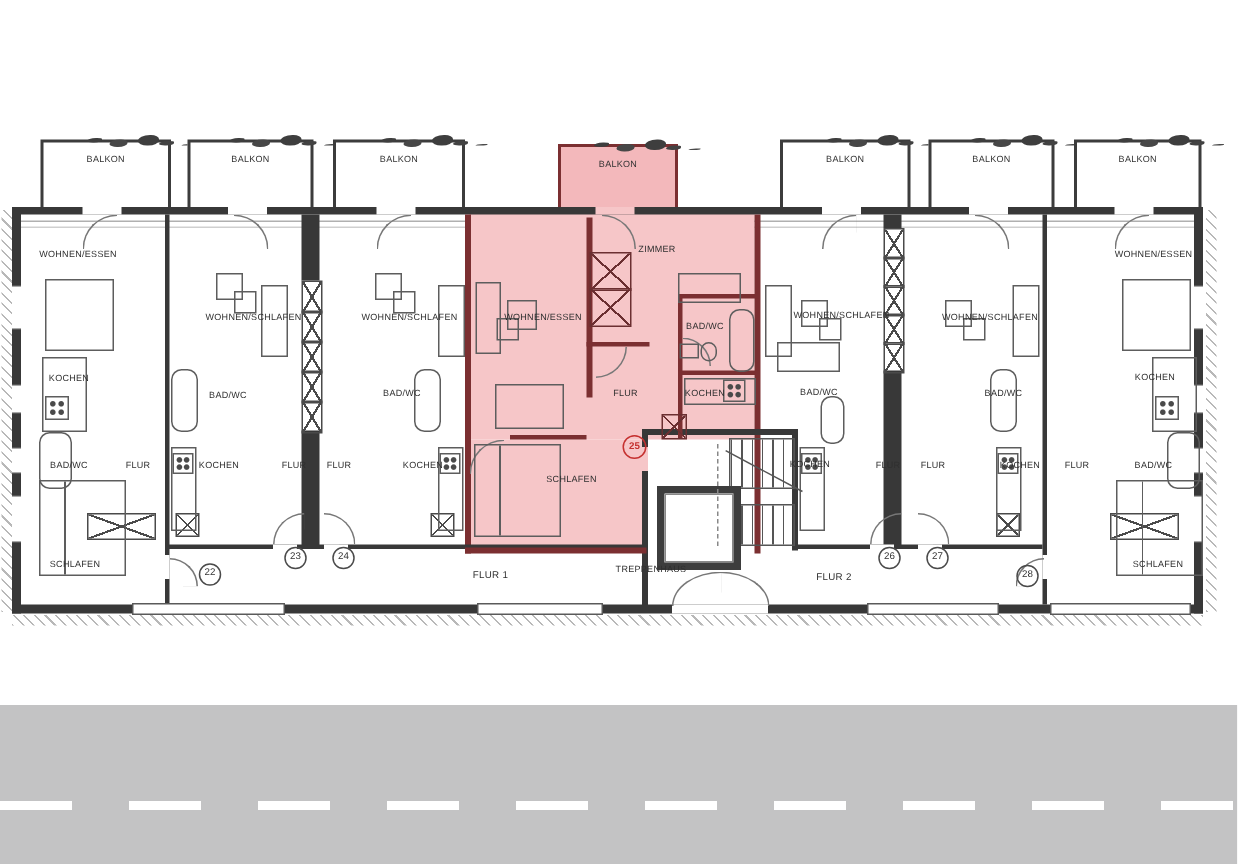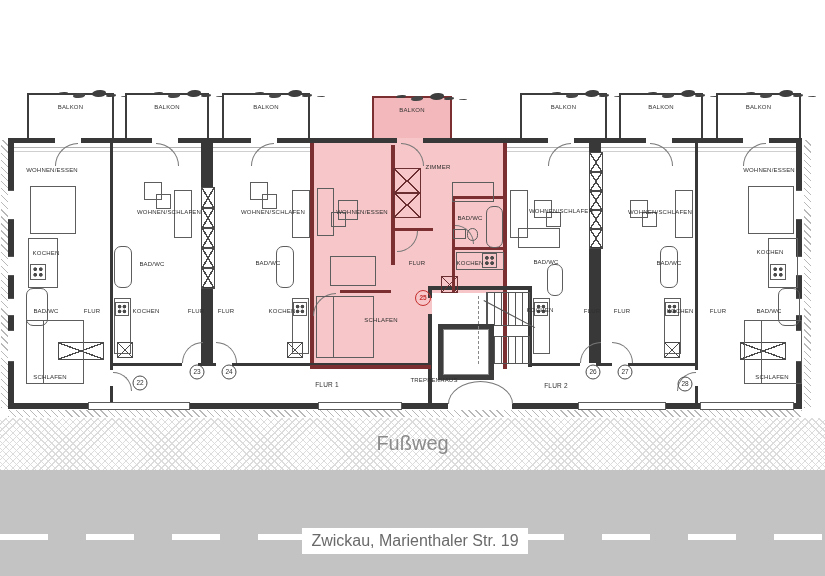--- a/index.html
+++ b/index.html
@@ -281,22 +281,18 @@
   <div class="lab big" style="left:556px;top:385px">FLUR 2</div>
 
   <div class="num" style="left:140px;top:383px">22</div>
   <div class="num" style="left:197px;top:372px">23</div>
   <div class="num" style="left:229px;top:372px">24</div>
   <div class="num red" style="left:423px;top:298px">25</div>
   <div class="num" style="left:593px;top:372px">26</div>
   <div class="num" style="left:625px;top:372px">27</div>
   <div class="num" style="left:685px;top:384px">28</div>
 
-  <div class="footpath">
-    <span class="fl">Fußweg</span>
-  </div>
 
   <div class="street">
     <div class="dashline"></div>
-    <div class="addr">Zwickau, Marienthaler Str. 19</div>
   </div>
 
 </div>
 
 </body></html>

